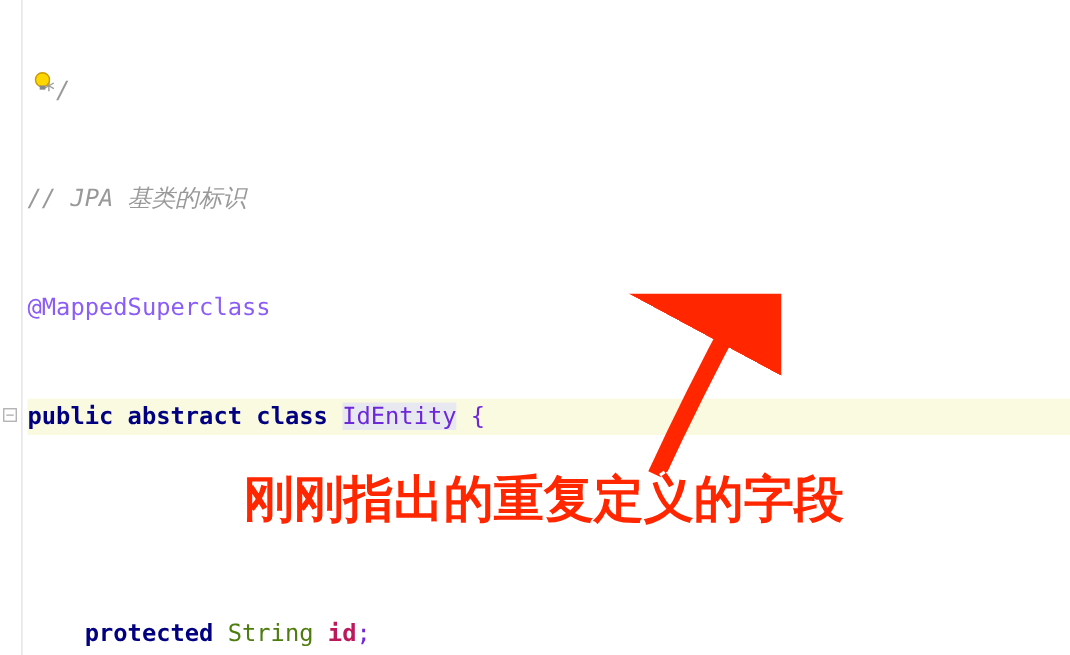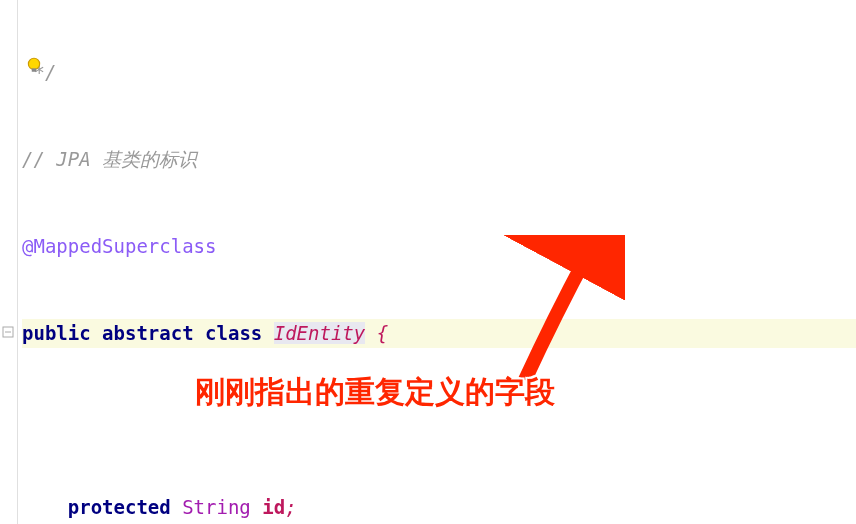--- a/index.html
+++ b/index.html
@@ -37,23 +37,23 @@
     .line {
       height: 29px;
       display: block;
     }
     .highlighted-line {
       background: #fafae0;
     }
     .comment { color: #999999; font-style: italic; }
     .annotation { color: #8b5cf6; }
     .keyword { color: #000080; font-weight: bold; }
-    .type { color: #a21caf; }
+    .type { color: #4d7c0f; }
     .identifier { color: #be185d; font-weight: bold; }
-    .normal { color: #be185d; font-style: italic; }
+    .normal { color: #6d28d9; }
     .class-name-bg {
       background: #e8e8f0;
     }
     .bulb-icon {
       position: absolute;
       left: 25px;
       top: 56px;
       width: 18px;
       height: 18px;
       z-index: 10;
@@ -66,21 +66,21 @@
     }
     .overlay-arrow {
       position: absolute;
       z-index: 100;
       pointer-events: none;
     }
     .overlay-text {
       position: absolute;
       z-index: 100;
       color: #ff2600;
-      font-size: 30px;
+      font-size: 40px;
       font-weight: bold;
       font-family: "PingFang SC", "Microsoft YaHei", sans-serif;
       text-shadow: 2px 2px 0 #fff, -2px -2px 0 #fff, 2px -2px 0 #fff, -2px 2px 0 #fff;
       pointer-events: none;
     }
   </style>
 </head>
 <body>
 
 <div class="editor">

